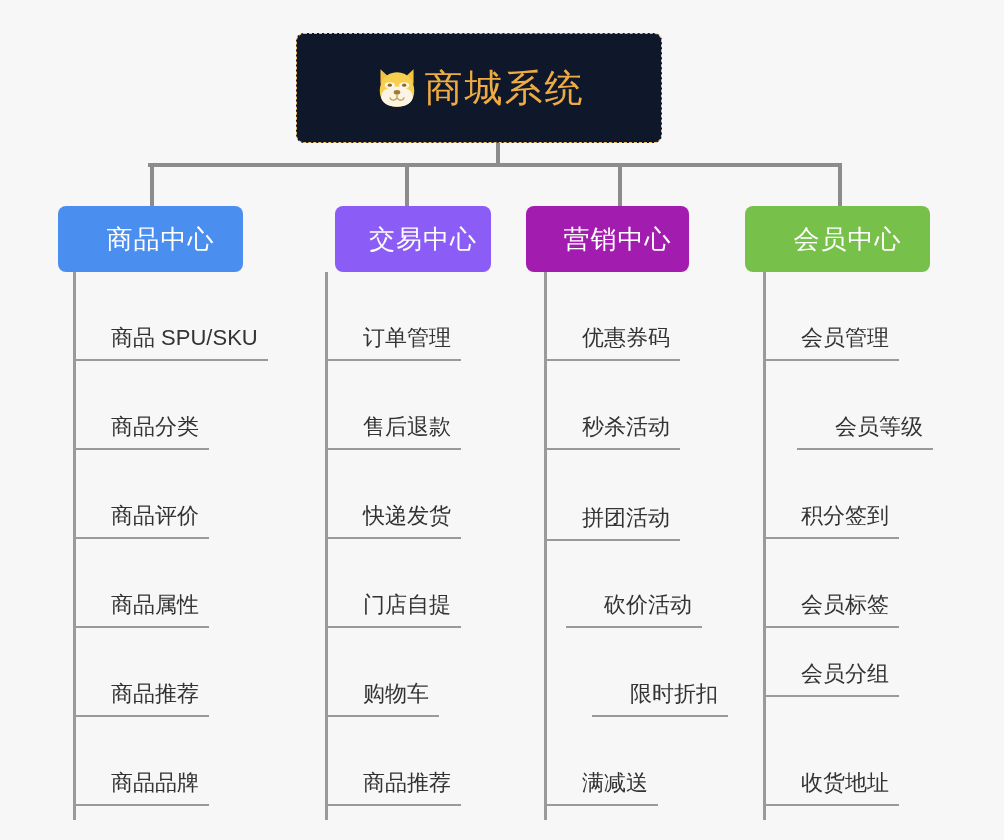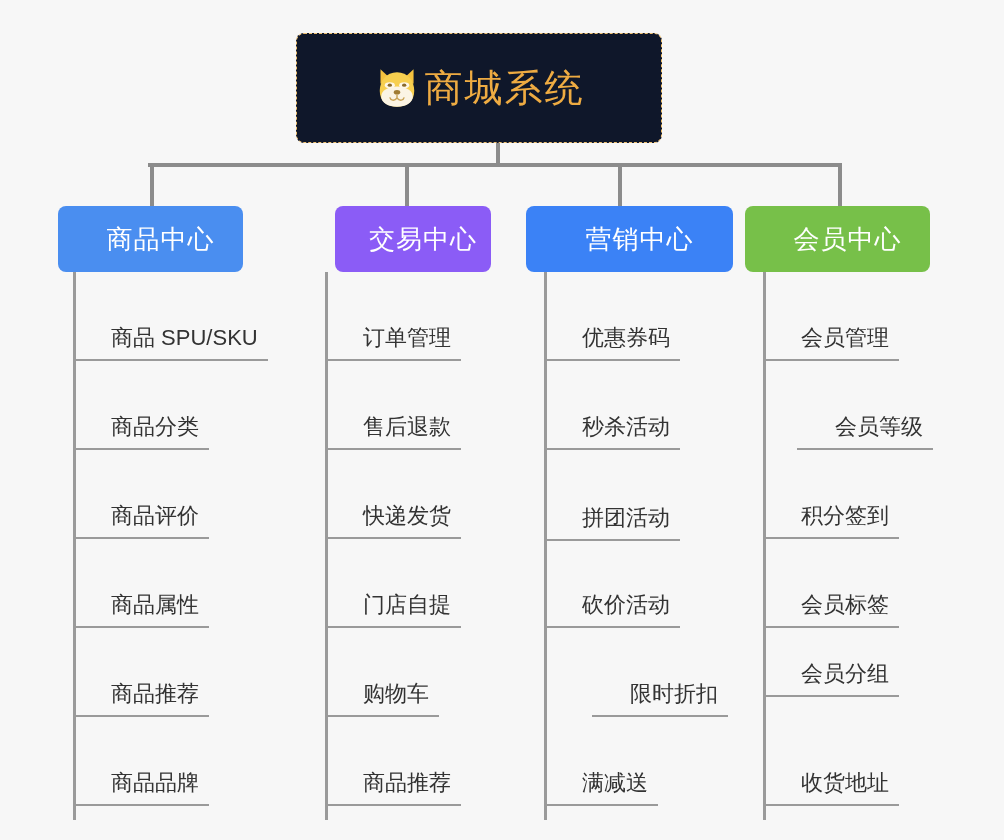--- a/index.html
+++ b/index.html
@@ -148,35 +148,35 @@
         <div class="leaf" style="top: 267px;">
           <span class="leaf-label">门店自提</span>
         </div>
         <div class="leaf" style="top: 356px;">
           <span class="leaf-label">购物车</span>
         </div>
         <div class="leaf" style="top: 445px;">
           <span class="leaf-label">商品推荐</span>
         </div>
       </div>
-      <div class="cat-box" style="left: 526px; width: 207px; background: #3b82f6;">
+      <div class="cat-box" style="left: 526px; width: 163px; background: #a21caf;">
         <span>营销中心</span>
       </div>
       <div class="column" style="left: 544px;">
         <div class="spine"></div>
         <div class="leaf" style="top: 0px;">
           <span class="leaf-label">优惠券码</span>
         </div>
         <div class="leaf" style="top: 89px;">
           <span class="leaf-label">秒杀活动</span>
         </div>
         <div class="leaf" style="top: 180px;">
           <span class="leaf-label">拼团活动</span>
         </div>
-        <div class="leaf" style="top: 267px;">
+        <div class="leaf" style="top: 267px; padding-left: 22px;">
           <span class="leaf-label">砍价活动</span>
         </div>
         <div class="leaf" style="top: 356px; margin-left: 48px;">
           <span class="leaf-label">限时折扣</span>
         </div>
         <div class="leaf" style="top: 445px;">
           <span class="leaf-label">满减送</span>
         </div>
       </div>
       <div class="cat-box" style="left: 745px; width: 185px; background: rgb(119, 192, 73);">

